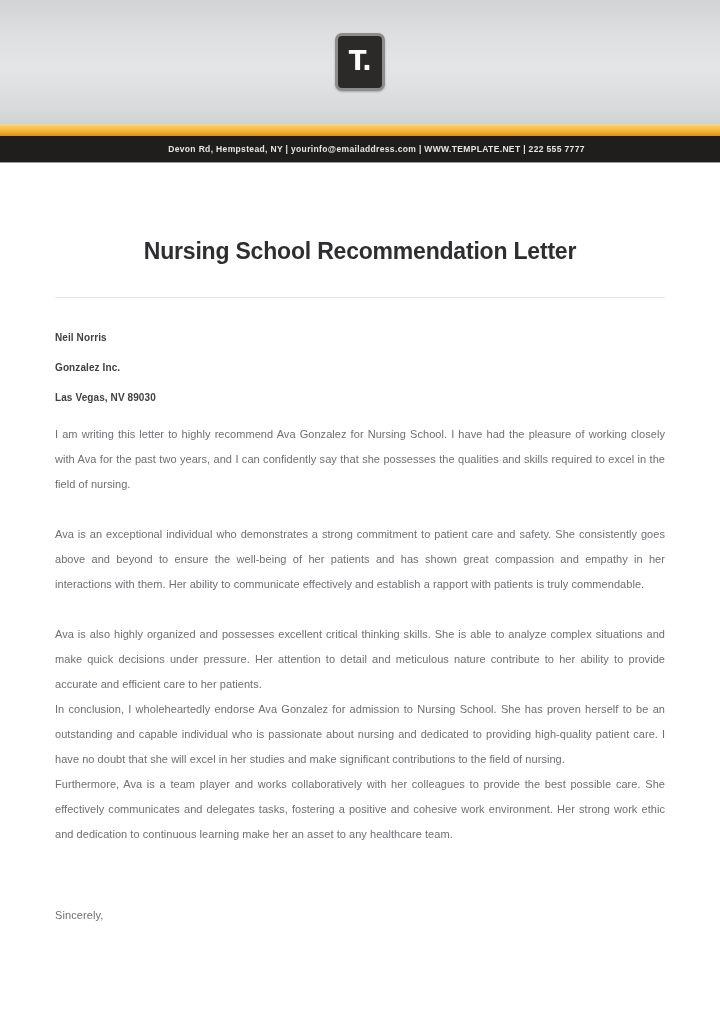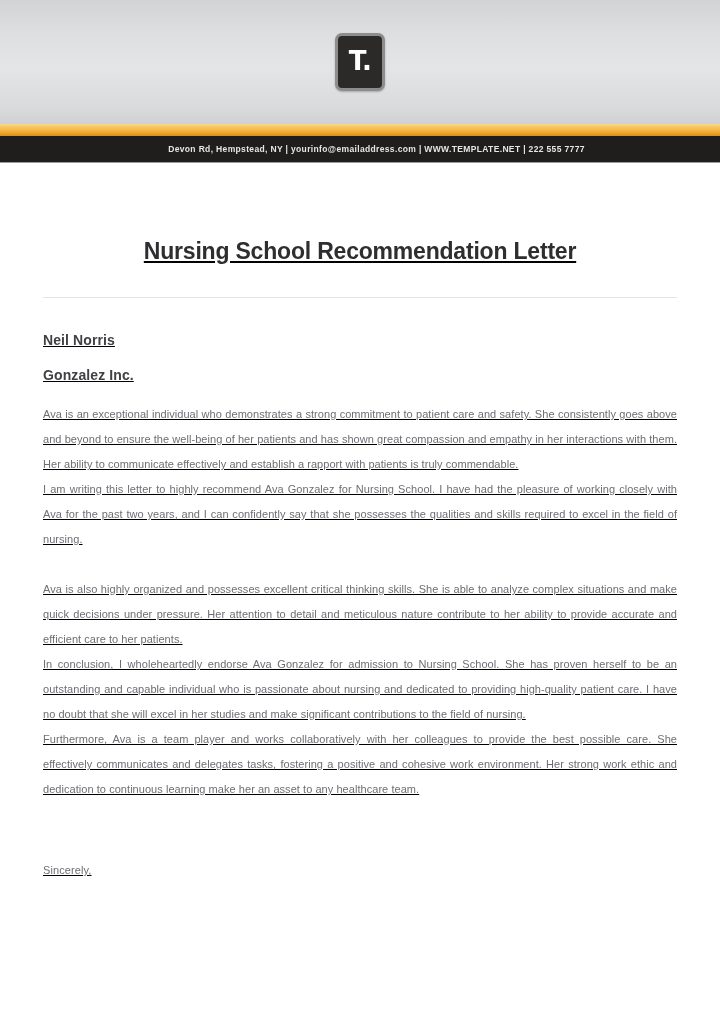--- a/index.html
+++ b/index.html
@@ -65,42 +65,41 @@
     color:#e8e6e4;
     font-size:8.5px;
     font-weight:bold;
     letter-spacing:.35px;
     white-space:nowrap;
     padding-left:33px;
   }
 
   
   .doc-body {
-    padding:0 43px;
-    text-decoration:underline;
+    padding:0 55px;
   }
 
   .doc-title {
     text-align:center;
     font-size:23px;
     font-weight:bold;
     color:#2e2e30;
     letter-spacing:-0.2px;
     margin-top:75px;
   }
 
   .title-rule {
     height:1px;
     background:#e4e4e6;
     margin-top:32px;
     margin-bottom:34px;
   }
 
   .addr-line {
-    font-size:14px;
+    font-size:10px;
     font-weight:bold;
     color:#414145;
     margin-bottom:19px;
     letter-spacing:.1px;
   }
 
   .salutation {
     font-size:11px;
     color:#74747a;
     margin-bottom:4px;
@@ -143,24 +142,25 @@
   </div>
 
   <div class="doc-body">
 
     <h1 class="doc-title">Nursing School Recommendation Letter</h1>
 
     <div class="title-rule"></div>
 
     <div class="addr-line">Neil Norris</div>
     <div class="addr-line">Gonzalez Inc.</div>
+    <div class="addr-line">Las Vegas, NV 89030</div>
 
 
+    <p class="para tight">I am writing this letter to highly recommend Ava Gonzalez for Nursing School. I have had the pleasure of working closely with Ava for the past two years, and I can confidently say that she possesses the qualities and skills required to excel in the field of nursing.</p>
     <p class="para">Ava is an exceptional individual who demonstrates a strong commitment to patient care and safety. She consistently goes above and beyond to ensure the well-being of her patients and has shown great compassion and empathy in her interactions with them. Her ability to communicate effectively and establish a rapport with patients is truly commendable.</p>
-    <p class="para tight">I am writing this letter to highly recommend Ava Gonzalez for Nursing School. I have had the pleasure of working closely with Ava for the past two years, and I can confidently say that she possesses the qualities and skills required to excel in the field of nursing.</p>
     <p class="para">Ava is also highly organized and possesses excellent critical thinking skills. She is able to analyze complex situations and make quick decisions under pressure. Her attention to detail and meticulous nature contribute to her ability to provide accurate and efficient care to her patients.</p>
     <p class="para tight">In conclusion, I wholeheartedly endorse Ava Gonzalez for admission to Nursing School. She has proven herself to be an outstanding and capable individual who is passionate about nursing and dedicated to providing high-quality patient care. I have no doubt that she will excel in her studies and make significant contributions to the field of nursing.</p>
     <p class="para tight">Furthermore, Ava is a team player and works collaboratively with her colleagues to provide the best possible care. She effectively communicates and delegates tasks, fostering a positive and cohesive work environment. Her strong work ethic and dedication to continuous learning make her an asset to any healthcare team.</p>
 
     <div class="closing">Sincerely,</div>
 
   </div>
 </div>
 
 </body></html>

